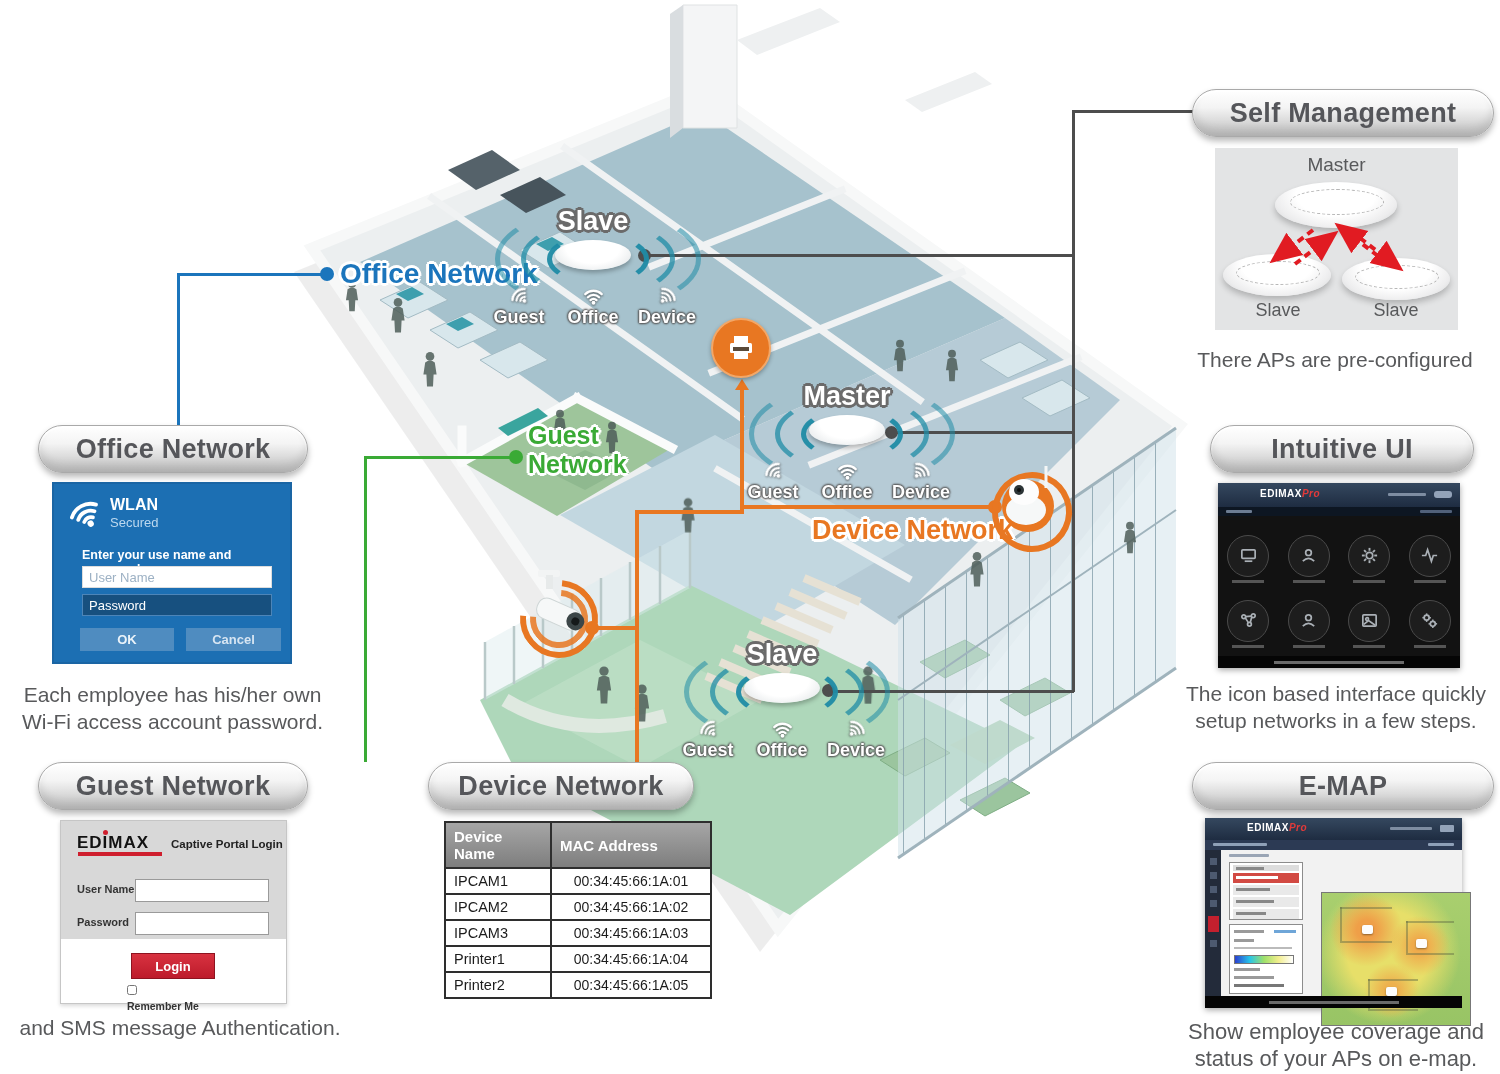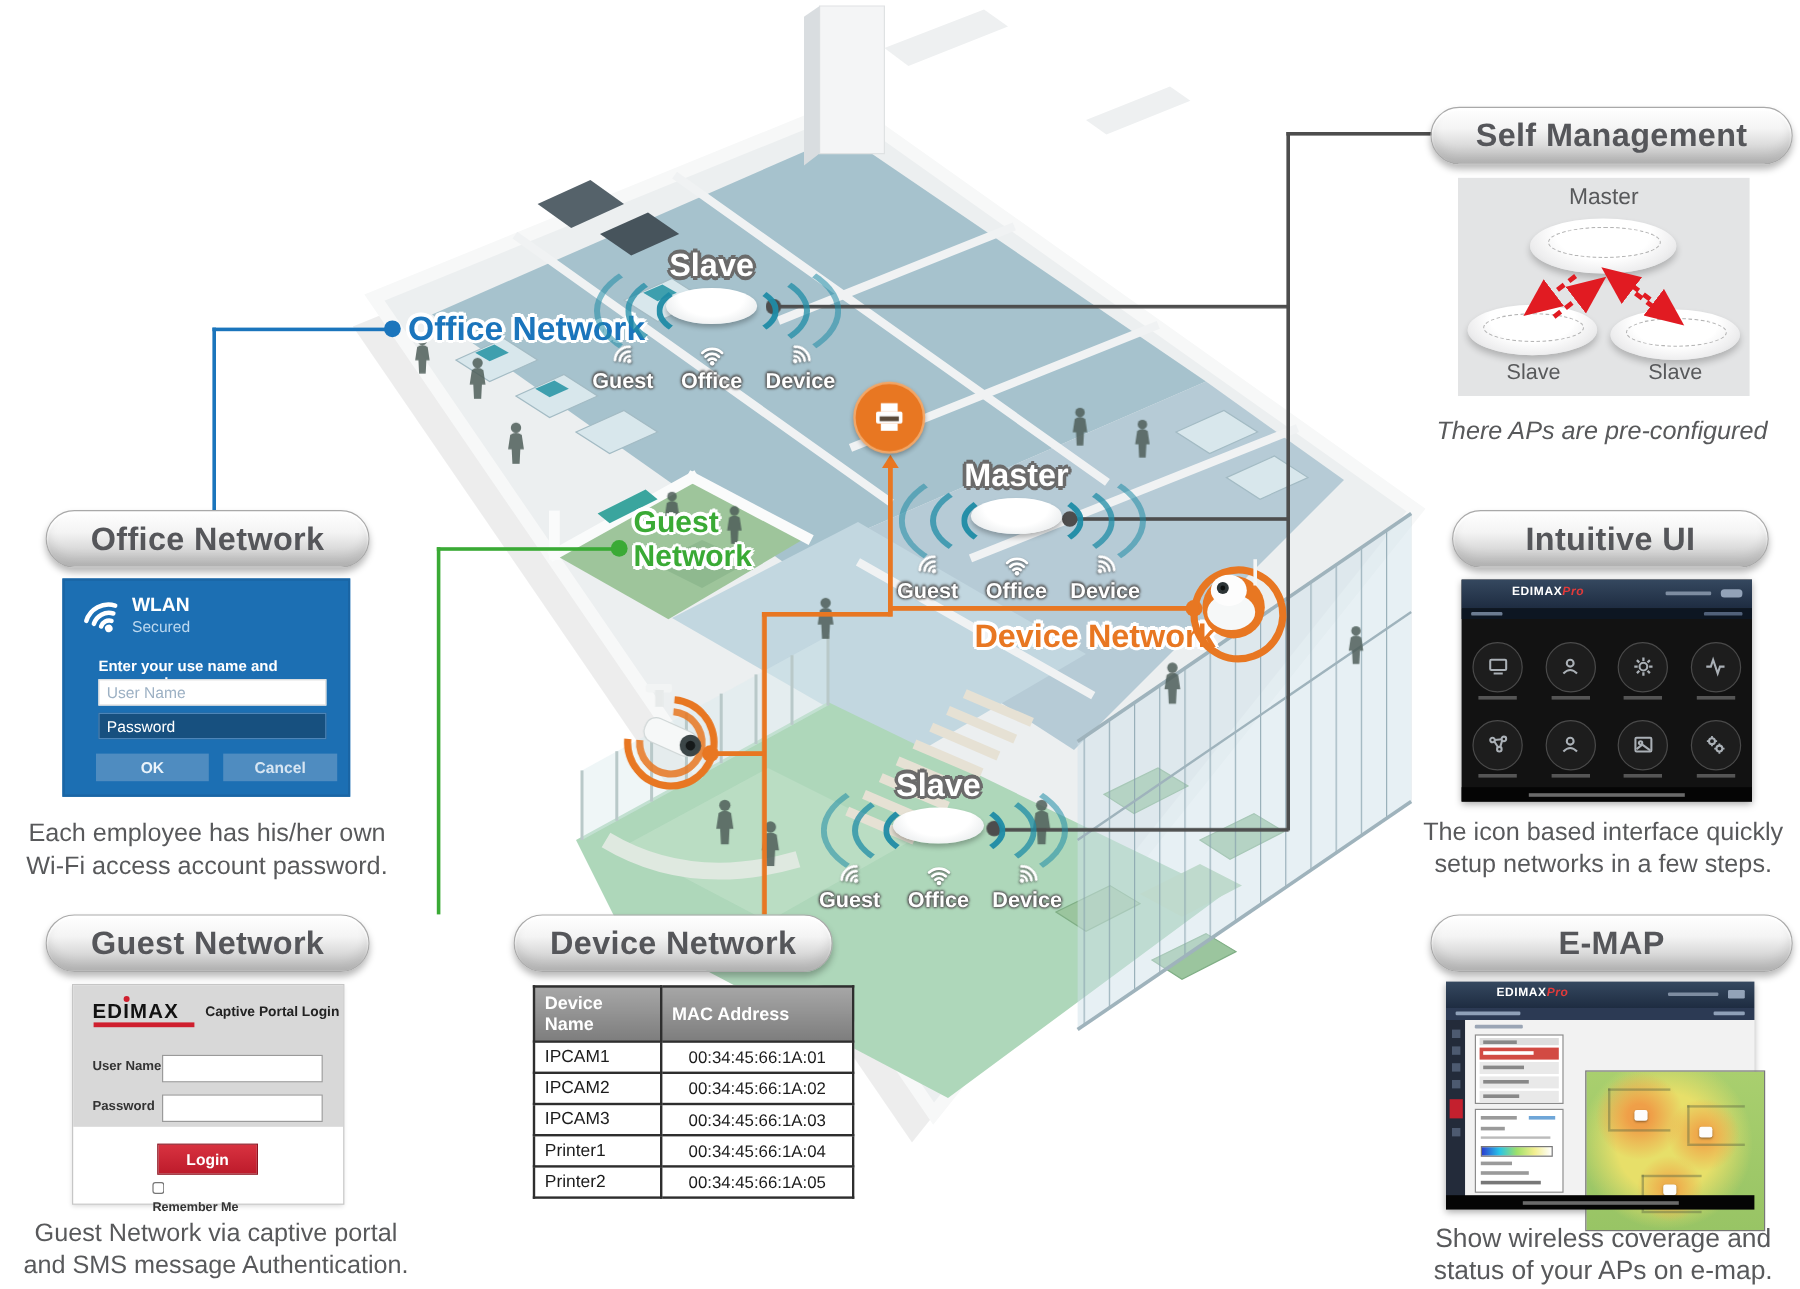--- a/index.html
+++ b/index.html
@@ -449,21 +449,20 @@
     <div class="flabel" style="top:95px;">Password</div>
     <input class="fin" type="text" style="top: 91px;">
     <button class="login">Login</button>
     <div class="remember">
       <input type="checkbox" style="">
       <span>Remember Me</span>
     </div>
   </div>
 
   <div class="caption" style="left:0px;top:1014px;width:360px;">
-    <div>Guest Network via captive portal</div>
     <div>and SMS message Authentication.</div>
   </div>
 
   <div class="pill" style="left:428px;top:762px;width:264px;">Device Network</div>
 
   <table class="dtable">
     <tbody>
         <tr>
       <th>Device Name</th>
       <th>MAC Address</th>
@@ -504,21 +503,21 @@
     <svg width="243" height="182" viewBox="0 0 243 182" style="position:absolute;left:0;top:0;">
       <g stroke="#e11b22" stroke-width="4" stroke-dasharray="7 5" fill="none">
         <line x1="98" y1="82" x2="64" y2="108" marker-end="url(#arr)"></line>
         <line x1="80" y1="116" x2="114" y2="90" marker-end="url(#arr)"></line>
         <line x1="145" y1="90" x2="179" y2="116" marker-end="url(#arr)"></line>
         <line x1="163" y1="108" x2="129" y2="82" marker-end="url(#arr)"></line>
       </g>
     </svg>
   </div>
 
-  <div class="caption" style="left:1175px;top:346px;width:320px;font-style:italic;">
+  <div class="caption" style="left:1175px;top:346px;width:320px;">
     <div>There APs are pre-configured</div>
   </div>
 
   <div class="pill" style="left:1210px;top:425px;width:262px;">Intuitive UI</div>
 
   <div class="shot iui">
     <div class="bar-top">
       <div class="brand-sm">
         <span>EDIMAX</span><em>Pro</em>
       </div>
@@ -688,17 +687,17 @@
         <div class="ap-mark" style="left:94px;top:46px;"></div>
         <div class="ap-mark" style="left:64px;top:94px;"></div>
       </div>
     </div>
     <div class="shot-foot">
         <i></i>
       </div>
   </div>
 
   <div class="caption" style="left:1172px;top:1018px;width:328px;font-size:22px;">
-    <div>Show wireless coverage and</div>
+    <div>Show employee coverage and</div>
     <div>status of your APs on e-map.</div>
   </div>
 
 </div>
 
 </body></html>

